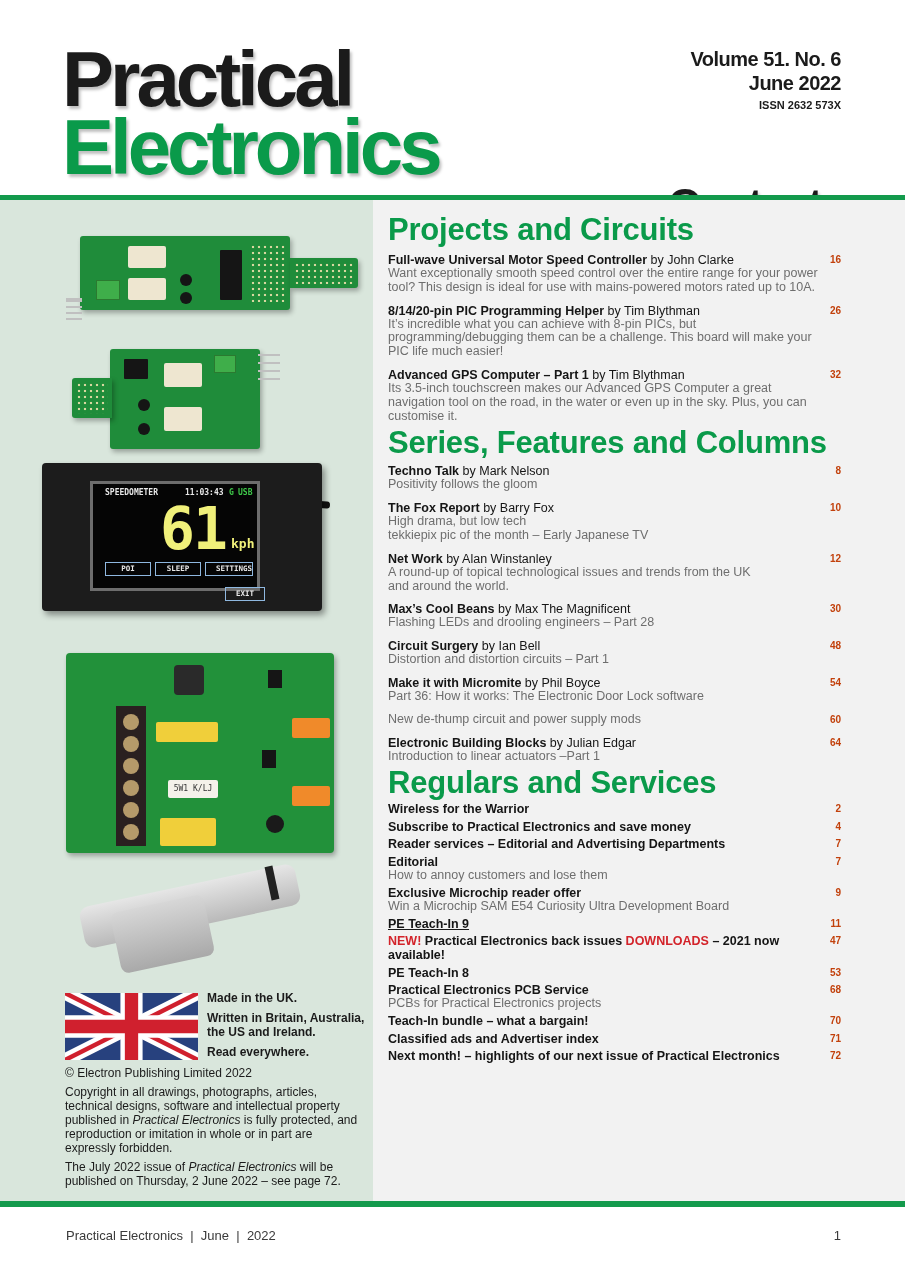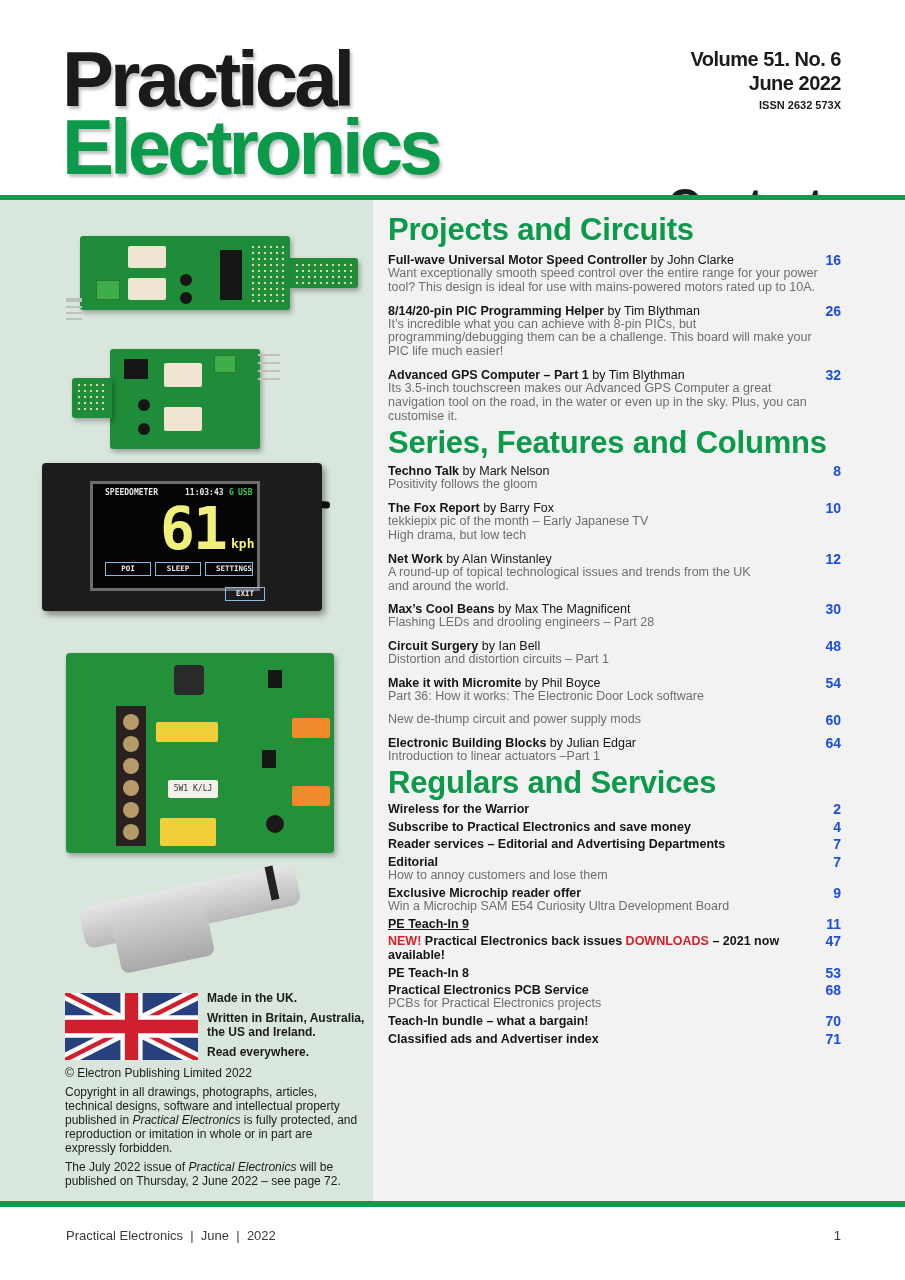--- a/index.html
+++ b/index.html
@@ -57,21 +57,21 @@
   .copyright-block p { margin-bottom: 5px; }
   .copyright-block em { font-style: italic; }
 
   
   .toc { position: absolute; left: 388px; top: 212px; width: 453px; }
   .section-heading { font-size: 31px; font-weight: bold; color: #0a9a4a; line-height: 36px; letter-spacing: -0.2px; }
   .entry { position: relative; margin-bottom: 9px; }
   .entry-title-line { font-size: 12.5px; line-height: 14px; color: #151515; padding-right: 36px; }
   .entry-title { font-weight: bold; }
   .entry-author { font-weight: normal; }
-  .entry-page { position: absolute; right: 0; top: 0; font-size: 14px; font-weight: bold; line-height: 14px; color: #1d4ed8; }
+  .entry-page { position: absolute; right: 0; top: 0; font-size: 10px; font-weight: bold; line-height: 14px; color: #c2410c; }
   .entry-desc { font-size: 12.5px; line-height: 13.8px; color: #6e6e6e; padding-right: 10px; }
   .reg .entry { margin-bottom: 3.4px; }
   .red { color: #d3232a; }
 
   
   .footer-left { position: absolute; left: 66px; top: 1228px; font-size: 13px; color: #3a3a3a; }
   .footer-page { position: absolute; right: 64px; top: 1228px; font-size: 13px; color: #3a3a3a; }
 </style>
 </head>
 <body>
@@ -209,22 +209,22 @@
   <div>
     <h2 class="section-heading">Series, Features and Columns</h2>
     <div class="entry" style="margin-top:3px;">
       <div class="entry-title-line"><span class="entry-title">Techno Talk</span> <span class="entry-author">by Mark Nelson</span></div>
       <div class="entry-page">8</div>
       <div class="entry-desc">Positivity follows the gloom</div>
     </div>
     <div class="entry">
       <div class="entry-title-line"><span class="entry-title">The Fox Report</span> <span class="entry-author">by Barry Fox</span></div>
       <div class="entry-page">10</div>
+      <div class="entry-desc">High drama, but low tech</div>
       <div class="entry-desc">tekkiepix pic of the month – Early Japanese TV</div>
-      <div class="entry-desc">High drama, but low tech</div>
     </div>
     <div class="entry">
       <div class="entry-title-line"><span class="entry-title">Net Work</span> <span class="entry-author">by Alan Winstanley</span></div>
       <div class="entry-page">12</div>
       <div class="entry-desc" style="padding-right:80px;">A round-up of topical technological issues and trends from the UK and around the world.</div>
     </div>
     <div class="entry">
       <div class="entry-title-line"><span class="entry-title">Max’s Cool Beans</span> <span class="entry-author">by Max The Magnificent</span></div>
       <div class="entry-page">30</div>
       <div class="entry-desc">Flashing LEDs and drooling engineers – Part 28</div>
@@ -292,19 +292,23 @@
       <div class="entry-desc">PCBs for Practical Electronics projects</div>
     </div>
     <div class="entry">
       <div class="entry-title-line"><span class="entry-title">Teach-In bundle – what a bargain!</span></div>
       <div class="entry-page">70</div>
     </div>
     <div class="entry">
       <div class="entry-title-line"><span class="entry-title">Classified ads and Advertiser index</span></div>
       <div class="entry-page">71</div>
     </div>
+    <div class="entry">
+      <div class="entry-title-line"><span class="entry-title">Next month! – highlights of our next issue of Practical Electronics</span></div>
+      <div class="entry-page">72</div>
+    </div>
   </div>
 </div>
 
 <div class="green-rule-bottom"></div>
 
 <div class="footer-left" style="white-space:pre;">Practical Electronics  |  June  |  2022</div>
 <div class="footer-page">1</div>
 
 </body></html>

